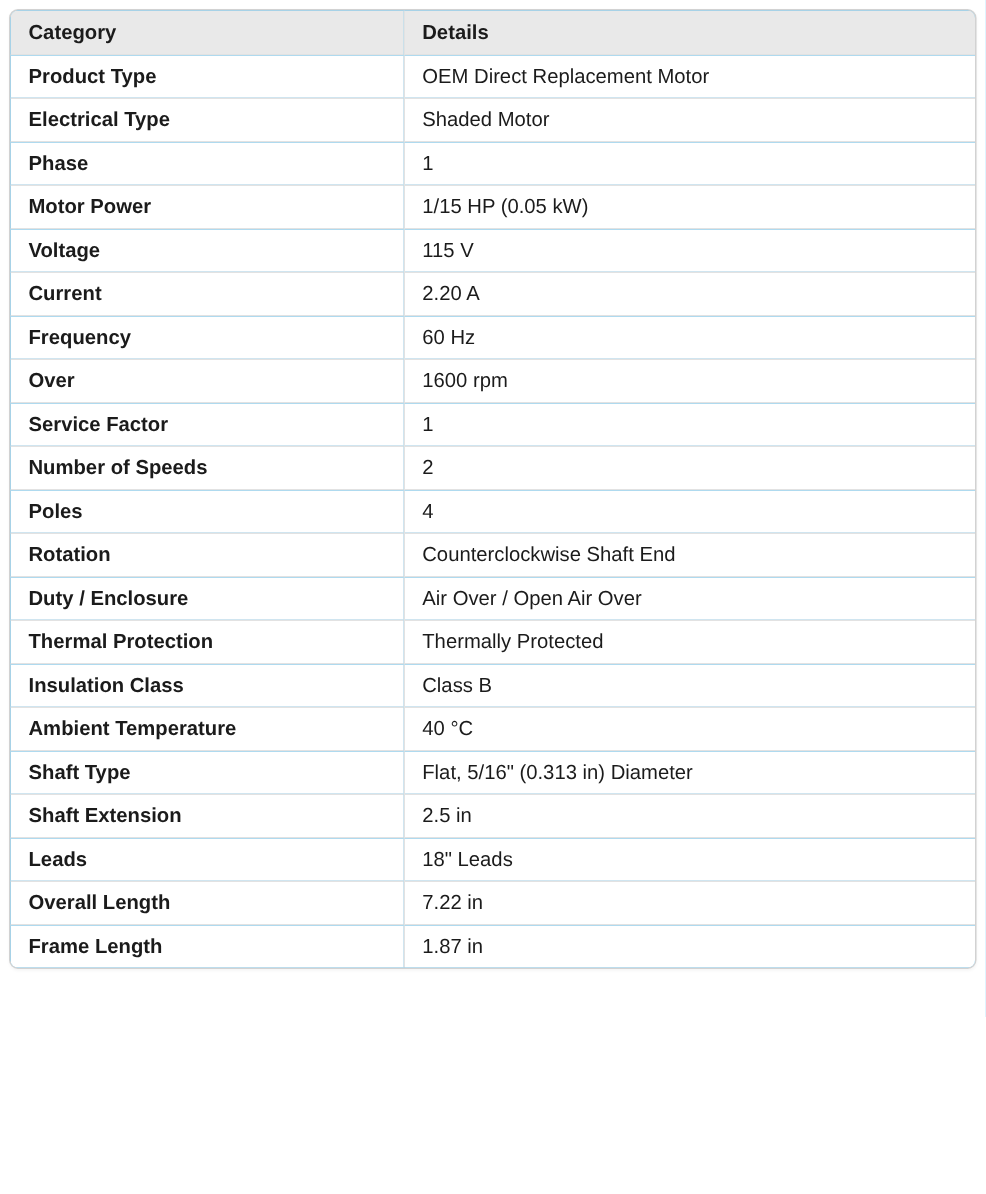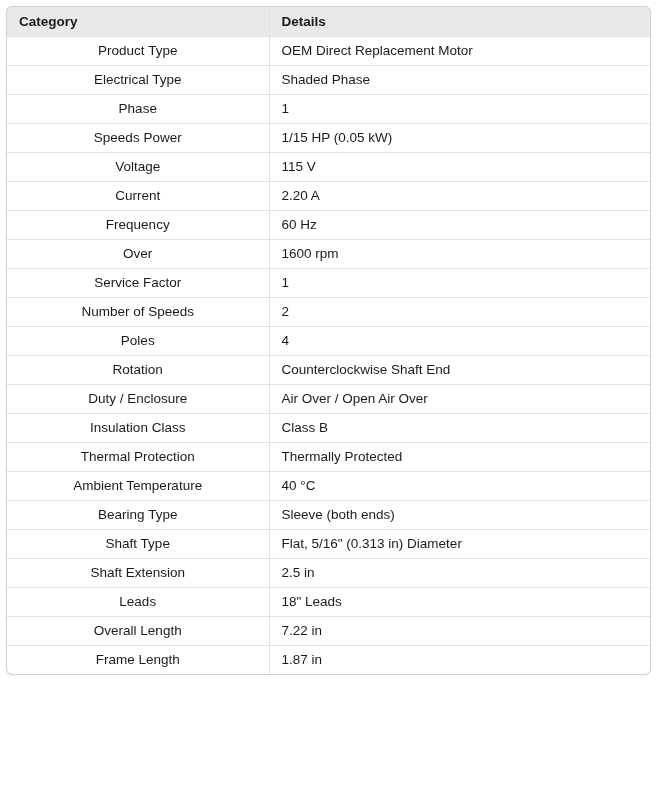--- a/index.html
+++ b/index.html
@@ -53,22 +53,21 @@
   }
   .spec-table th:first-child,
   .spec-table td:first-child {
     border-right: 1px solid var(--border-inner);
   }
   .spec-table tbody td {
     border-top: 1px solid var(--border-inner);
     background: #ffffff;
   }
   .spec-table tbody td:first-child {
-    font-weight: 400;
-    text-align: center;
+    font-weight: 700;
   }
 </style>
 </head>
 <body>
 
 <div class="table-wrap">
   <table class="spec-table">
     <colgroup>
       <col class="col-category">
       <col class="col-details">
@@ -80,30 +79,30 @@
       </tr>
     </thead>
     <tbody>
   <tr>
     <td>Product Type</td>
     <td>OEM Direct Replacement Motor</td>
   </tr>
 
   <tr>
     <td>Electrical Type</td>
-    <td>Shaded Phase</td>
+    <td>Shaded Motor</td>
   </tr>
 
   <tr>
     <td>Phase</td>
     <td>1</td>
   </tr>
 
   <tr>
-    <td>Speeds Power</td>
+    <td>Motor Power</td>
     <td>1/15 HP (0.05 kW)</td>
   </tr>
 
   <tr>
     <td>Voltage</td>
     <td>115 V</td>
   </tr>
 
   <tr>
     <td>Current</td>
@@ -140,40 +139,36 @@
     <td>Counterclockwise Shaft End</td>
   </tr>
 
 
   <tr>
     <td>Duty / Enclosure</td>
     <td>Air Over / Open Air Over</td>
   </tr>
 
   <tr>
-    <td>Insulation Class</td>
-    <td>Class B</td>
+    <td>Thermal Protection</td>
+    <td>Thermally Protected</td>
   </tr>
 
   <tr>
-    <td>Thermal Protection</td>
-    <td>Thermally Protected</td>
+    <td>Insulation Class</td>
+    <td>Class B</td>
   </tr>
 
   <tr>
     <td>Ambient Temperature</td>
     <td>40 °C</td>
   </tr>
 
 
 
-  <tr>
-    <td>Bearing Type</td>
-    <td>Sleeve (both ends)</td>
-  </tr>
 
   <tr>
     <td>Shaft Type</td>
     <td>Flat, 5/16" (0.313 in) Diameter</td>
   </tr>
 
   <tr>
     <td>Shaft Extension</td>
     <td>2.5 in</td>
   </tr>

